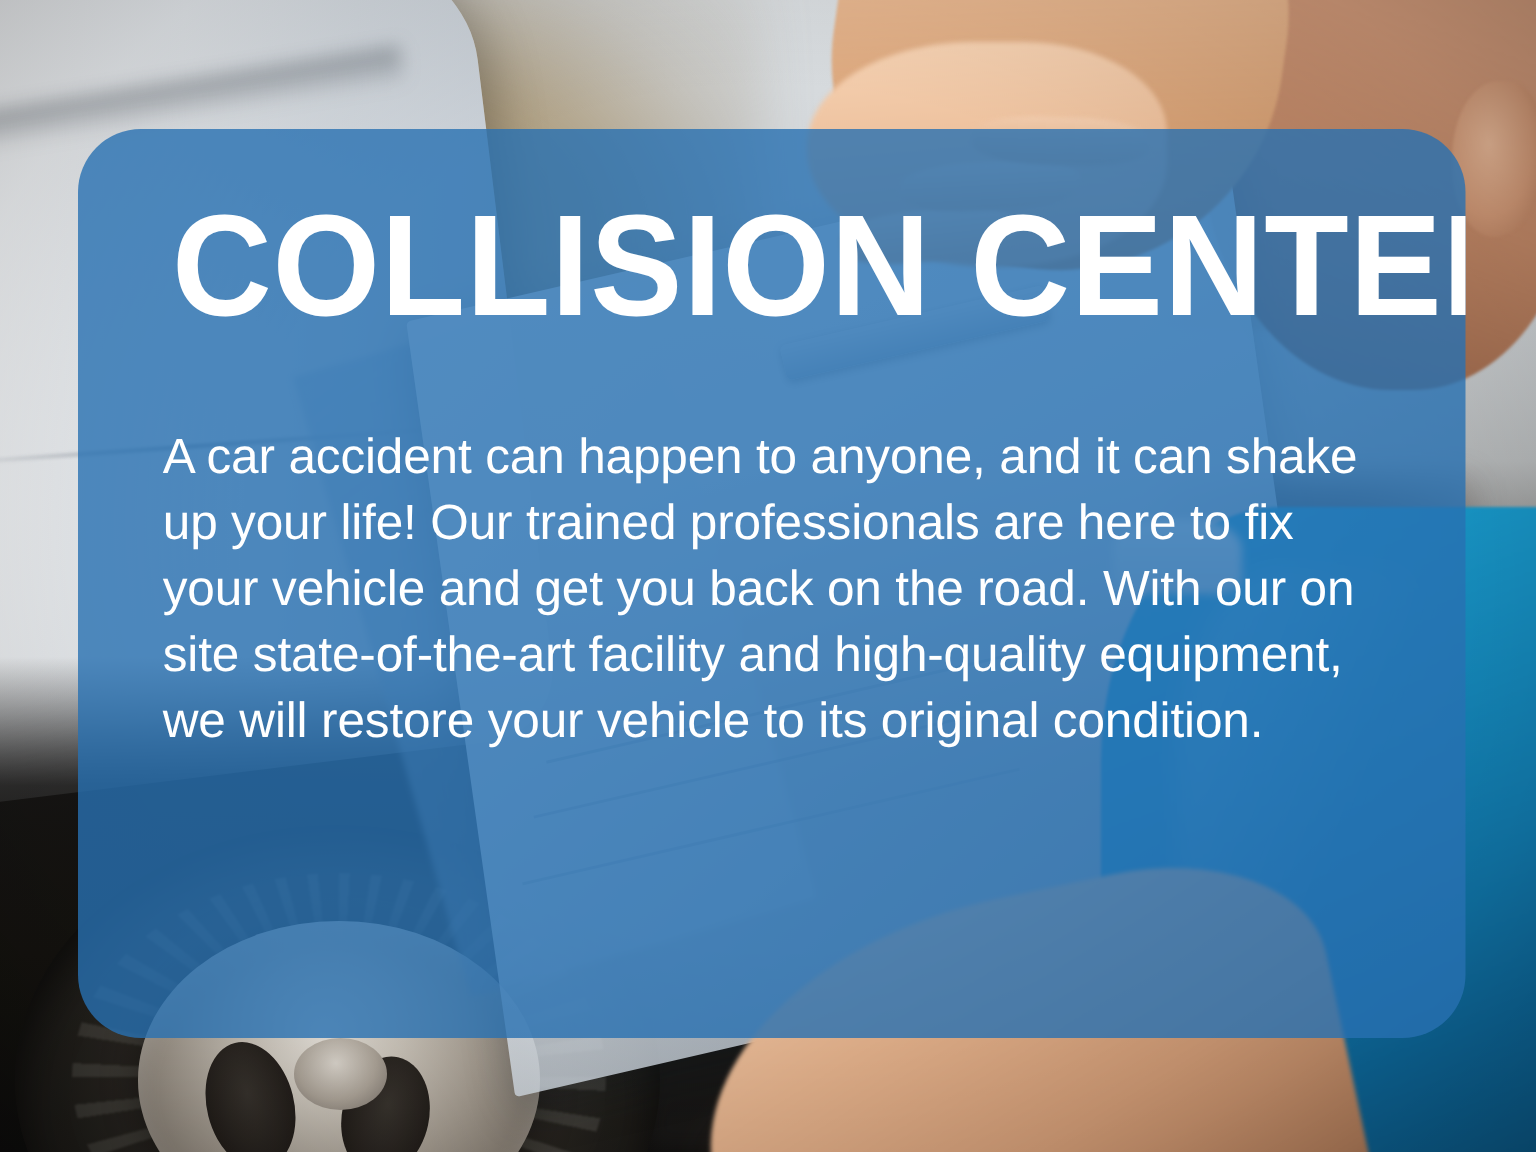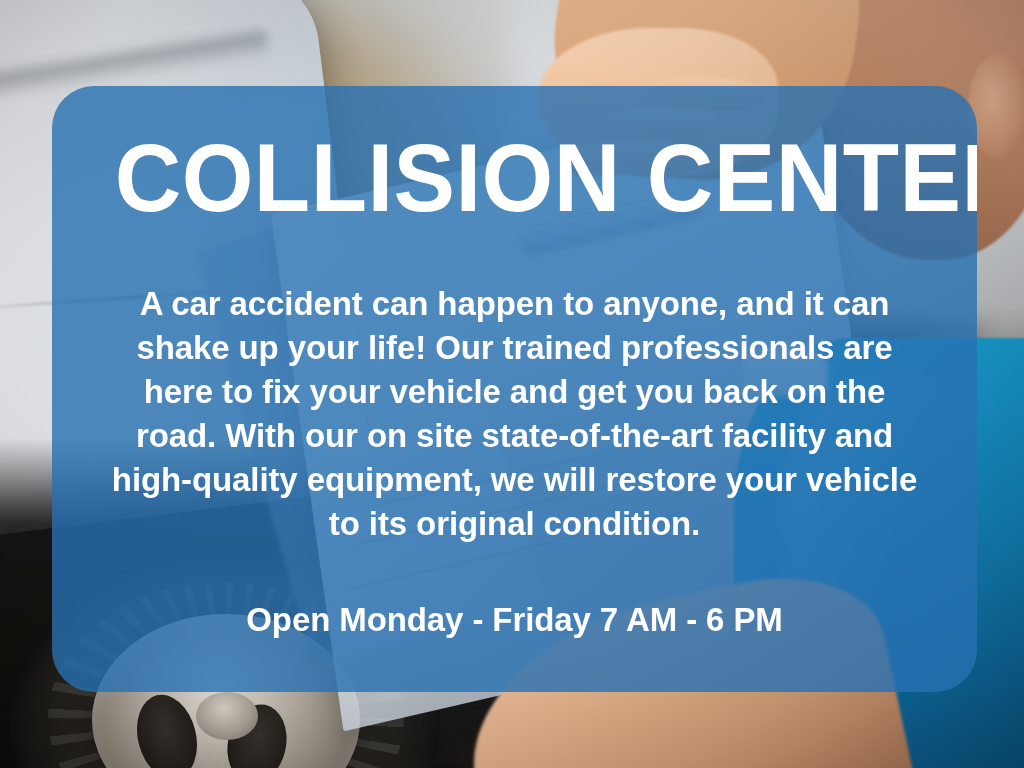--- a/index.html
+++ b/index.html
@@ -370,24 +370,24 @@
     text-align: center;
     width: 100%;
     transform: scaleX(0.96);
     white-space: nowrap;
   }
 
   .body-copy {
     margin: 56px 1px 0;
     color: #ffffff;
     font-family: "Liberation Sans", "DejaVu Sans", sans-serif;
-    font-weight: 700;
+    font-weight: 400;
     font-size: 33px;
     line-height: 44px;
-    text-align: center;
+    text-align: left;
     max-width: 812px;
     letter-spacing: -0.1px;
   }
 
   .hours {
     margin: 52px 0 0;
     color: #ffffff;
     font-family: "Liberation Sans", "DejaVu Sans", sans-serif;
     font-weight: 700;
     font-size: 33px;
@@ -448,16 +448,15 @@
     <div class="forearm"></div>
 
     <div class="vignette"></div>
   </div>
 
   <div class="panel">
     <h1 class="headline">COLLISION CENTER</h1>
 
     <p class="body-copy">A car accident can happen to anyone, and it can shake up your life! Our trained professionals are here to fix your vehicle and get you back on the road. With our on site state-of-the-art facility and high-quality equipment, we will restore your vehicle to its original condition.</p>
 
-    <p class="hours">Open Monday - Friday 7 AM - 6 PM</p>
   </div>
 
 </div>
 
 </body></html>

